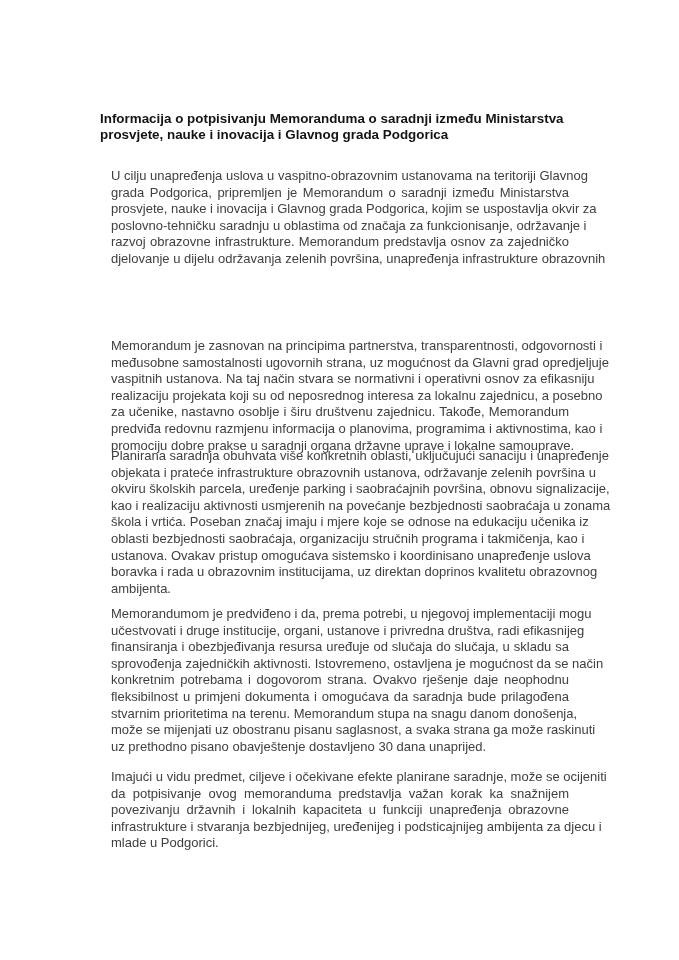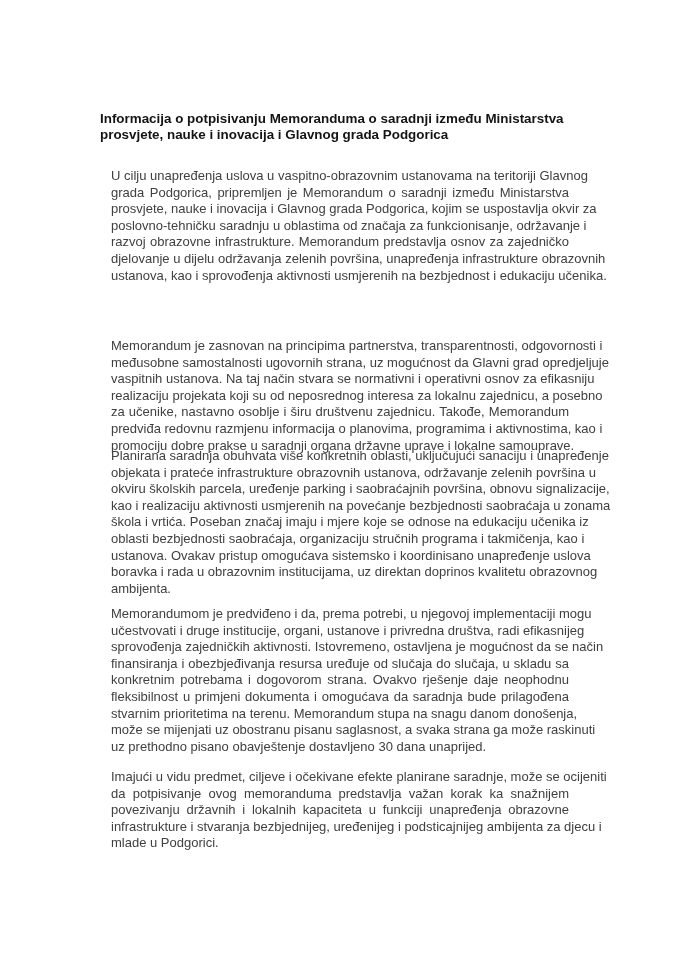--- a/index.html
+++ b/index.html
@@ -69,21 +69,20 @@
     <span class="tline">prosvjete, nauke i inovacija i Glavnog grada Podgorica</span>
   </div>
 
   <div class="body para" id="p1">
     <span class="line">U cilju unapređenja uslova u vaspitno-obrazovnim ustanovama na teritoriji Glavnog</span>
     <span class="line">grada Podgorica, pripremljen je Memorandum o saradnji između Ministarstva</span>
     <span class="line">prosvjete, nauke i inovacija i Glavnog grada Podgorica, kojim se uspostavlja okvir za</span>
     <span class="line">poslovno-tehničku saradnju u oblastima od značaja za funkcionisanje, održavanje i</span>
     <span class="line">razvoj obrazovne infrastrukture. Memorandum predstavlja osnov za zajedničko</span>
     <span class="line">djelovanje u dijelu održavanja zelenih površina, unapređenja infrastrukture obrazovnih</span>
-    <span class="line last">ustanova, kao i sprovođenja aktivnosti usmjerenih na bezbjednost i edukaciju učenika.</span>
   </div>
 
   <div class="body para" id="p2">
     <span class="line">Memorandum je zasnovan na principima partnerstva, transparentnosti, odgovornosti i</span>
     <span class="line">međusobne samostalnosti ugovornih strana, uz mogućnost da Glavni grad opredjeljuje</span>
     <span class="line">vaspitnih ustanova. Na taj način stvara se normativni i operativni osnov za efikasniju</span>
     <span class="line">realizaciju projekata koji su od neposrednog interesa za lokalnu zajednicu, a posebno</span>
     <span class="line">za učenike, nastavno osoblje i širu društvenu zajednicu. Takođe, Memorandum</span>
     <span class="line">predviđa redovnu razmjenu informacija o planovima, programima i aktivnostima, kao i</span>
     <span class="line last">promociju dobre prakse u saradnji organa državne uprave i lokalne samouprave.</span>
@@ -97,22 +96,22 @@
     <span class="line">škola i vrtića. Poseban značaj imaju i mjere koje se odnose na edukaciju učenika iz</span>
     <span class="line">oblasti bezbjednosti saobraćaja, organizaciju stručnih programa i takmičenja, kao i</span>
     <span class="line">ustanova. Ovakav pristup omogućava sistemsko i koordinisano unapređenje uslova</span>
     <span class="line">boravka i rada u obrazovnim institucijama, uz direktan doprinos kvalitetu obrazovnog</span>
     <span class="line last">ambijenta.</span>
   </div>
 
   <div class="body para" id="p4">
     <span class="line">Memorandumom je predviđeno i da, prema potrebi, u njegovoj implementaciji mogu</span>
     <span class="line">učestvovati i druge institucije, organi, ustanove i privredna društva, radi efikasnijeg</span>
+    <span class="line">finansiranja i obezbjeđivanja resursa uređuje od slučaja do slučaja, u skladu sa</span>
     <span class="line">sprovođenja zajedničkih aktivnosti. Istovremeno, ostavljena je mogućnost da se način</span>
-    <span class="line">finansiranja i obezbjeđivanja resursa uređuje od slučaja do slučaja, u skladu sa</span>
     <span class="line">konkretnim potrebama i dogovorom strana. Ovakvo rješenje daje neophodnu</span>
     <span class="line">fleksibilnost u primjeni dokumenta i omogućava da saradnja bude prilagođena</span>
     <span class="line">stvarnim prioritetima na terenu. Memorandum stupa na snagu danom donošenja,</span>
     <span class="line">može se mijenjati uz obostranu pisanu saglasnost, a svaka strana ga može raskinuti</span>
     <span class="line last">uz prethodno pisano obavještenje dostavljeno 30 dana unaprijed.</span>
   </div>
 
   <div class="body para" id="p5">
     <span class="line">Imajući u vidu predmet, ciljeve i očekivane efekte planirane saradnje, može se ocijeniti</span>
     <span class="line">da potpisivanje ovog memoranduma predstavlja važan korak ka snažnijem</span>

